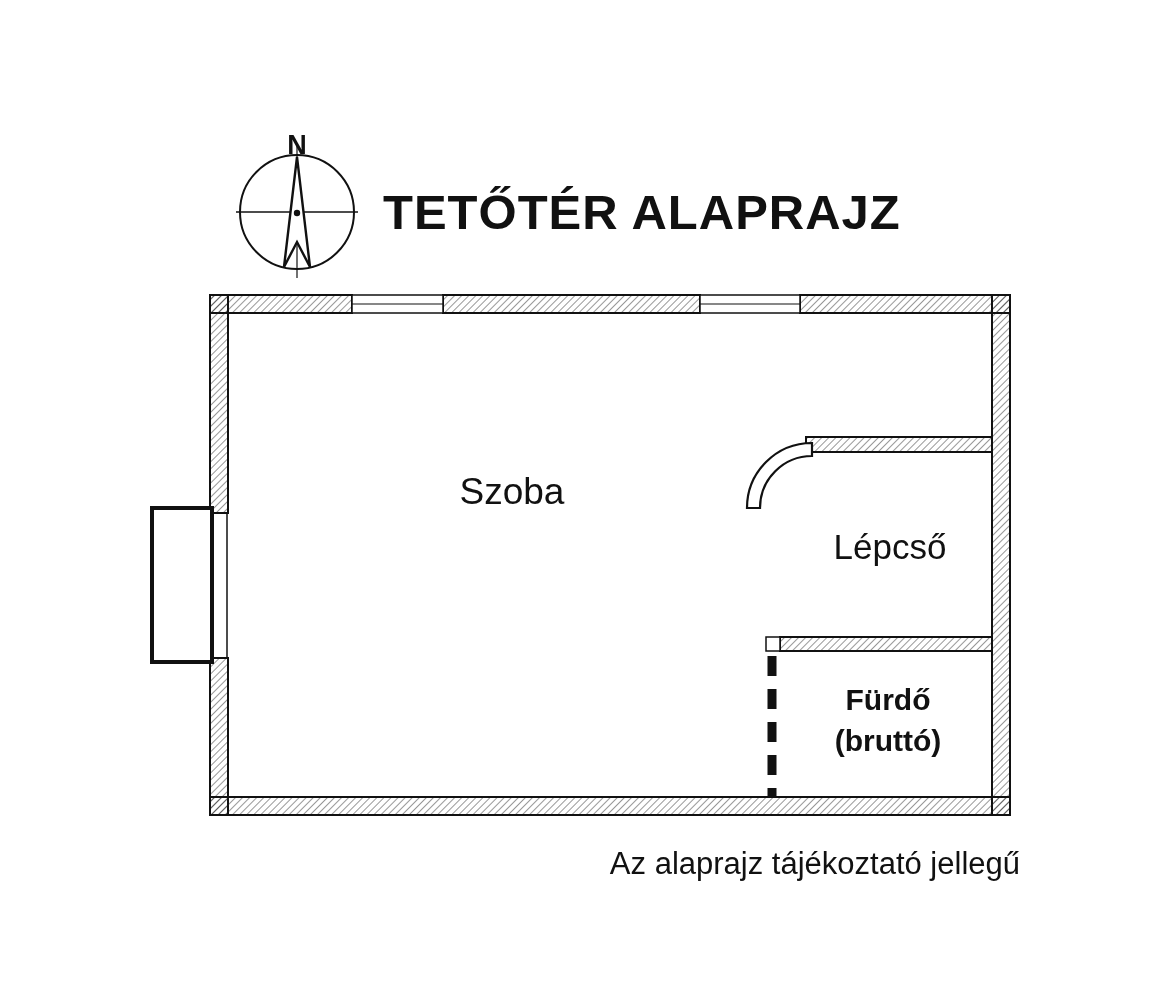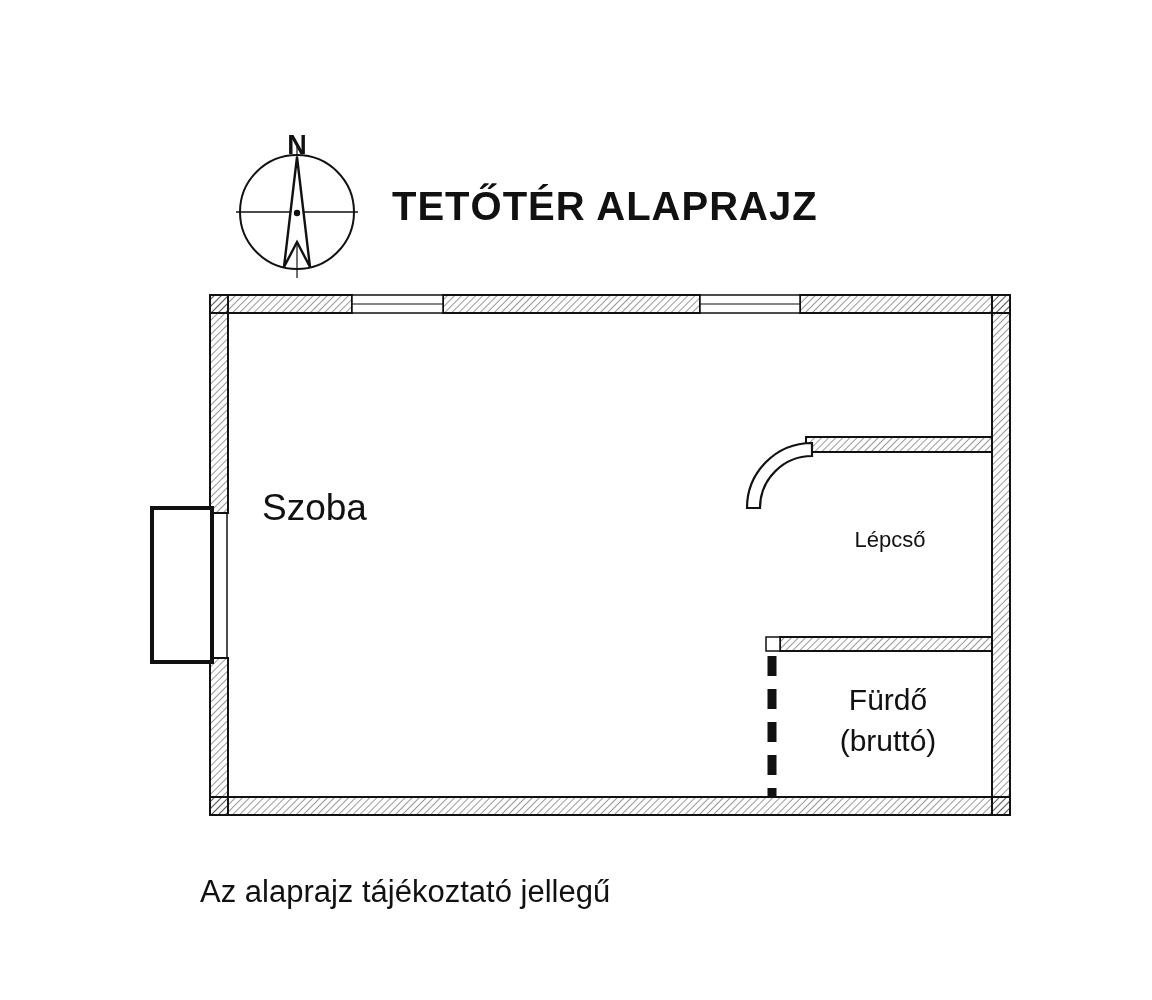--- a/index.html
+++ b/index.html
@@ -8,39 +8,38 @@
     width:1152px;height:1000px;
     background:#ffffff;
     overflow:hidden;
     font-family:"Liberation Sans", sans-serif;
     color:#111111;
   }
   .plan-svg{position:absolute;left:0;top:0;}
   .label{position:absolute;color:#111111;}
   .title{
     left:383px;top:184px;
-    font-size:40px;font-weight:bold;letter-spacing:1px;
+    font-size:49px;font-weight:bold;letter-spacing:1px;
     white-space:nowrap;
-    margin-left:9px;
   }
   .room-szoba{
-    left:262px;top:482px;width:500px;
-    font-size:37px;line-height:52px;
+    left:262px;top:466px;width:500px;
+    text-align:center;font-size:37px;line-height:52px;
   }
   .room-lepcso{
     left:790px;top:527px;width:200px;
-    text-align:center;font-size:22px;
+    text-align:center;font-size:35px;
   }
   .room-furdo{
     left:788px;top:679px;width:200px;
-    text-align:center;font-size:30px;line-height:41px;
+    text-align:center;font-size:30px;line-height:41px;font-weight:bold;
   }
   .footer-note{
     left:200px;top:846px;width:820px;
-    text-align:left;font-size:31px;margin-top:28px;
+    text-align:right;font-size:31px;
   }
   .compass-n{
     font-family:"Liberation Sans", sans-serif;
     font-weight:bold;font-size:27px;fill:#111111;
   }
 </style>
 </head>
 <body>
 
 <div class="canvas">

